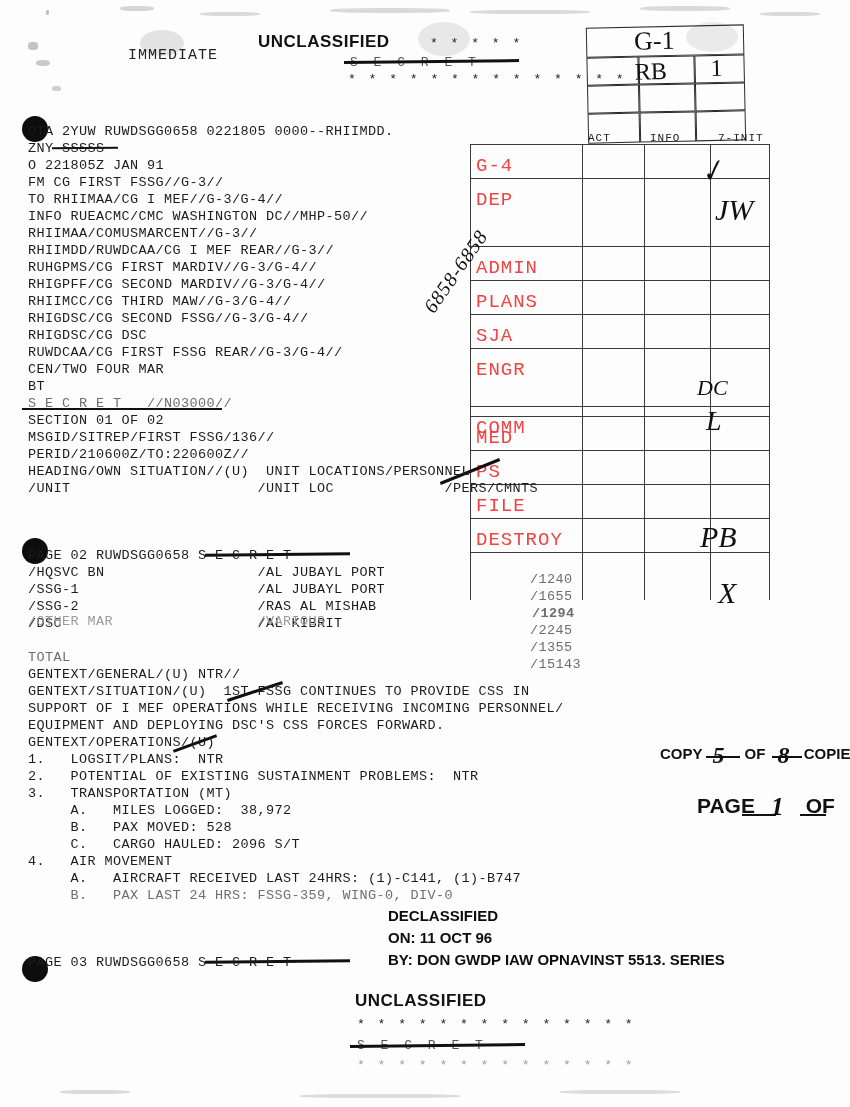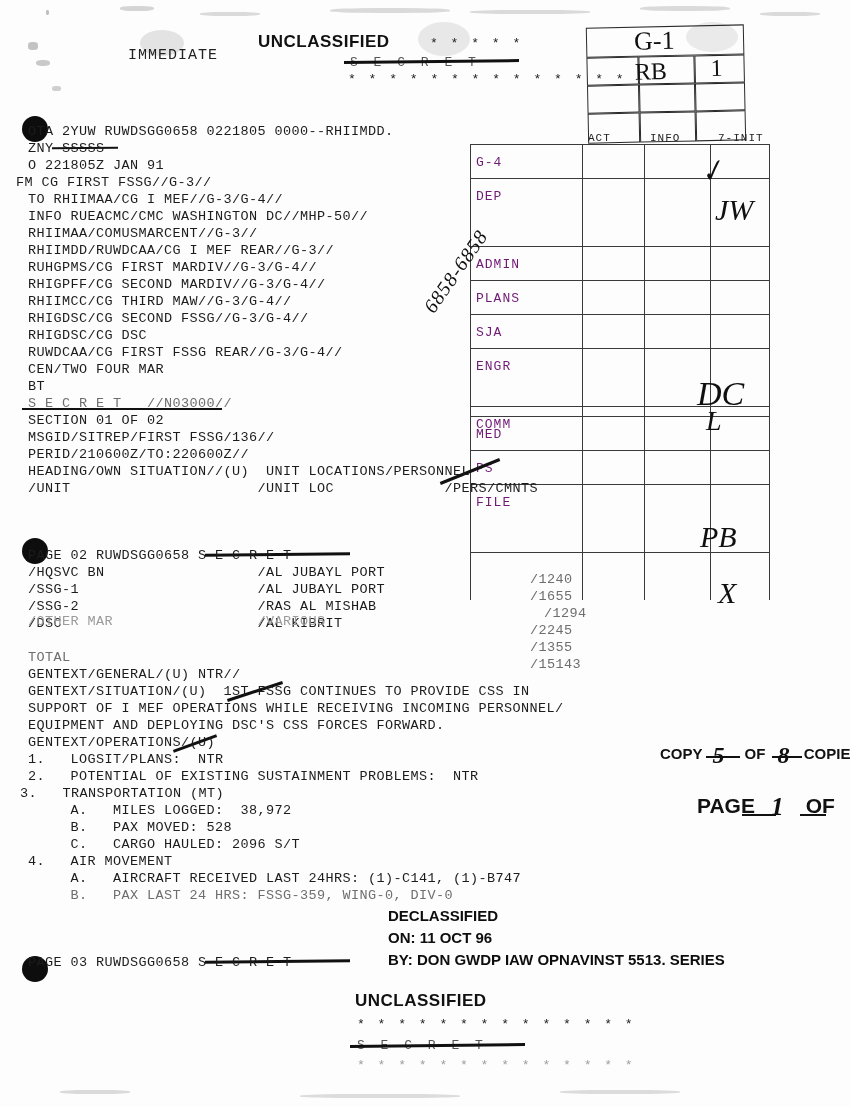--- a/index.html
+++ b/index.html
@@ -101,23 +101,23 @@
   .routing .rrow {
     position: absolute;
     left: 0; width: 300px;
     border-top: 1.4px solid #3a3a3a;
     box-sizing: border-box;
   }
   .routing .rlabel {
     position: absolute;
     left: 6px;
     font-family: "Liberation Mono", monospace;
-    font-size: 13px;
+    font-size: 19px;
     letter-spacing: 1px;
-    color: #701a75;
+    color: #ef4444;
   }
   .routing .vline {
     position: absolute;
     width: 1.4px;
     background: #3a3a3a;
   }
   .routing .colhdr {
     position: absolute;
     font-family: "Liberation Mono", monospace;
     font-size: 11px;
@@ -276,45 +276,48 @@
       </div>
     <div class="rrow" style="top:276px; height:34px;">
         <span class="rlabel faint" style="top:10px;">MED</span>
       </div>
     <div class="rrow" style="top:310px; height:34px;">
         <span class="rlabel" style="top:10px;">PS</span>
       </div>
     <div class="rrow" style="top:344px; height:34px;">
         <span class="rlabel" style="top:10px;">FILE</span>
       </div>
+    <div class="rrow" style="top:378px; height:34px;">
+        <span class="rlabel" style="top:10px;">DESTROY</span>
+      </div>
     <div class="rrow" style="top:412px; height:2px;"></div>
   </div>
 
   <div class="pen" style="left:700px; top:155px; font-size:28px; transform:rotate(-20deg);">✓</div>
   <div class="pen" style="left:715px; top:193px; font-size:30px;">JW</div>
-  <div class="pen" style="left:697px; top:375px; font-size:34px;">DC</div>
+  <div class="pen" style="left:697px; top:375px; font-size:22px;">DC</div>
   <div class="pen" style="left:706px; top:405px; font-size:28px;">L</div>
   <div class="pen" style="left:700px; top:520px; font-size:30px;">PB</div>
   <div class="pen" style="left:718px; top:576px; font-size:30px;">X</div>
   <div class="pen" style="left:408px; top:260px; font-size:20px; transform:rotate(-55deg); letter-spacing:1px;">6858-6858</div>
 
   <div class="pen-slash" style="left:438px; top:470px; width:64px; transform:rotate(-22deg);"></div>
   <div class="pen-slash" style="left:226px; top:690px; width:58px; transform:rotate(-18deg);"></div>
   <div class="pen-slash" style="left:172px; top:742px; width:46px; transform:rotate(-20deg);"></div>
   <div class="pen-slash" style="left:22px; top:408px; width:200px; height:2px;"></div>
 
   <div class="strike-line" style="left:205px; top:553px; width:145px;"></div>
   <div class="strike-line" style="left:205px; top:960px; width:145px;"></div>
   <div class="strike-line" style="left:52px; top:147px; width:66px; height:2px;"></div>
 
   <div id="body-lines">
       <div class="body-line" style="left: 28px; top: 124px;">OTA 2YUW RUWDSGG0658 0221805 0000--RHIIMDD.</div>
       <div class="body-line" style="left: 28px; top: 141px;">ZNY SSSSS</div>
       <div class="body-line" style="left: 28px; top: 158px;">O 221805Z JAN 91</div>
-      <div class="body-line" style="left: 16px; top: 175px;">FM CG FIRST FSSG//G-3//</div>
+      <div class="body-line" style="left: 28px; top: 175px;">FM CG FIRST FSSG//G-3//</div>
       <div class="body-line" style="left: 28px; top: 192px;">TO RHIIMAA/CG I MEF//G-3/G-4//</div>
       <div class="body-line" style="left: 28px; top: 209px;">INFO RUEACMC/CMC WASHINGTON DC//MHP-50//</div>
       <div class="body-line" style="left: 28px; top: 226px;">RHIIMAA/COMUSMARCENT//G-3//</div>
       <div class="body-line" style="left: 28px; top: 243px;">RHIIMDD/RUWDCAA/CG I MEF REAR//G-3//</div>
       <div class="body-line" style="left: 28px; top: 260px;">RUHGPMS/CG FIRST MARDIV//G-3/G-4//</div>
       <div class="body-line" style="left: 28px; top: 277px;">RHIGPFF/CG SECOND MARDIV//G-3/G-4//</div>
       <div class="body-line" style="left: 28px; top: 294px;">RHIIMCC/CG THIRD MAW//G-3/G-4//</div>
       <div class="body-line" style="left: 28px; top: 311px;">RHIGDSC/CG SECOND FSSG//G-3/G-4//</div>
       <div class="body-line" style="left: 28px; top: 328px;">RHIGDSC/CG DSC</div>
       <div class="body-line" style="left: 28px; top: 345px;">RUWDCAA/CG FIRST FSSG REAR//G-3/G-4//</div>
@@ -333,33 +336,33 @@
       <div class="body-line" style="left: 28px; top: 616px;">/DSC                       /AL KIBRIT</div>
       <div class="body-line dimmer" style="left: 28px; top: 614px;">/OTHER MAR                 /VARIOUS</div>
       <div class="body-line dim" style="left: 28px; top: 650px; text-align: center;">TOTAL</div>
       <div class="body-line" style="left: 28px; top: 667px;">GENTEXT/GENERAL/(U) NTR//</div>
       <div class="body-line" style="left: 28px; top: 684px;">GENTEXT/SITUATION/(U)  1ST FSSG CONTINUES TO PROVIDE CSS IN</div>
       <div class="body-line" style="left: 28px; top: 701px;">SUPPORT OF I MEF OPERATIONS WHILE RECEIVING INCOMING PERSONNEL/</div>
       <div class="body-line" style="left: 28px; top: 718px;">EQUIPMENT AND DEPLOYING DSC'S CSS FORCES FORWARD.</div>
       <div class="body-line" style="left: 28px; top: 735px;">GENTEXT/OPERATIONS/(U)</div>
       <div class="body-line" style="left: 28px; top: 752px;">1.   LOGSIT/PLANS:  NTR</div>
       <div class="body-line" style="left: 28px; top: 769px;">2.   POTENTIAL OF EXISTING SUSTAINMENT PROBLEMS:  NTR</div>
-      <div class="body-line" style="left: 20px; top: 786px;">3.   TRANSPORTATION (MT)</div>
+      <div class="body-line" style="left: 28px; top: 786px;">3.   TRANSPORTATION (MT)</div>
       <div class="body-line" style="left: 28px; top: 803px;">     A.   MILES LOGGED:  38,972</div>
       <div class="body-line" style="left: 28px; top: 820px;">     B.   PAX MOVED: 528</div>
       <div class="body-line" style="left: 28px; top: 837px;">     C.   CARGO HAULED: 2096 S/T</div>
       <div class="body-line" style="left: 28px; top: 854px;">4.   AIR MOVEMENT</div>
       <div class="body-line" style="left: 28px; top: 871px;">     A.   AIRCRAFT RECEIVED LAST 24HRS: (1)-C141, (1)-B747</div>
       <div class="body-line dim" style="left: 28px; top: 888px;">     B.   PAX LAST 24 HRS: FSSG-359, WING-0, DIV-0</div>
       <div class="body-line" style="left: 28px; top: 955px;">PAGE 03 RUWDSGG0658 S E C R E T</div>
     </div>
   <div id="unit-numbers">
       <div class="body-line dim" style="left: 530px; top: 572px;">/1240</div>
       <div class="body-line dim" style="left: 530px; top: 589px;">/1655</div>
-      <div class="body-line dim" style="left: 544px; top: 606px;">/1294</div>
+      <div class="body-line dim" style="left: 532px; top: 606px; font-weight: bold;">/1294</div>
       <div class="body-line dim" style="left: 530px; top: 623px;">/2245</div>
       <div class="body-line dim" style="left: 530px; top: 640px;">/1355</div>
       <div class="body-line dim" style="left: 530px; top: 657px;">/15143</div>
     </div>
 
   <div class="copy-stamp" style="left:660px; top:738px;">
     <span>COPY</span>
     <span class="pen" style="position:relative; left:6px; top:4px; font-size:24px;">5</span>
     <span style="margin-left:22px;">OF</span>
     <span class="pen" style="position:relative; left:8px; top:4px; font-size:24px;">8</span>

